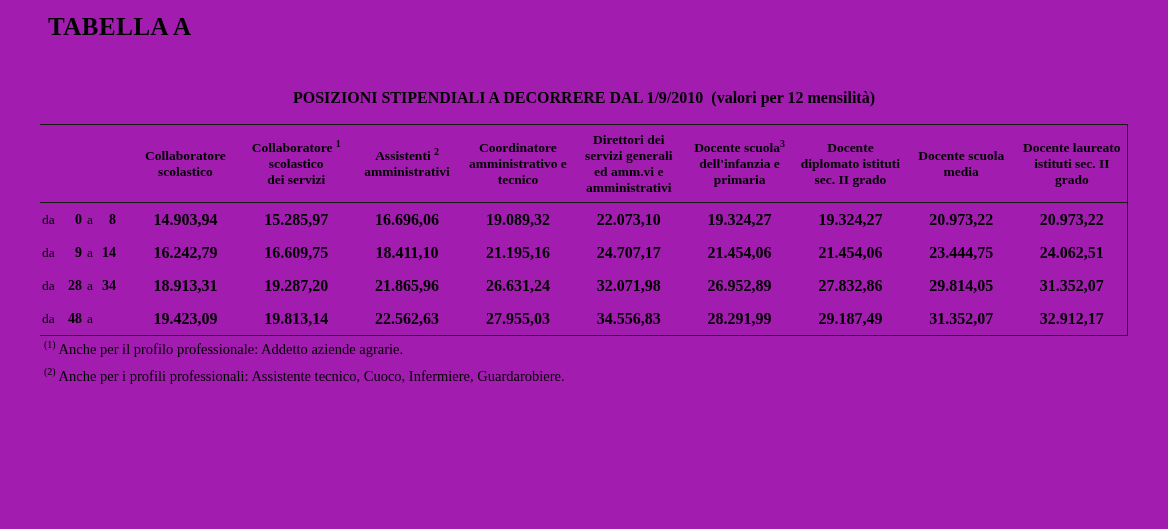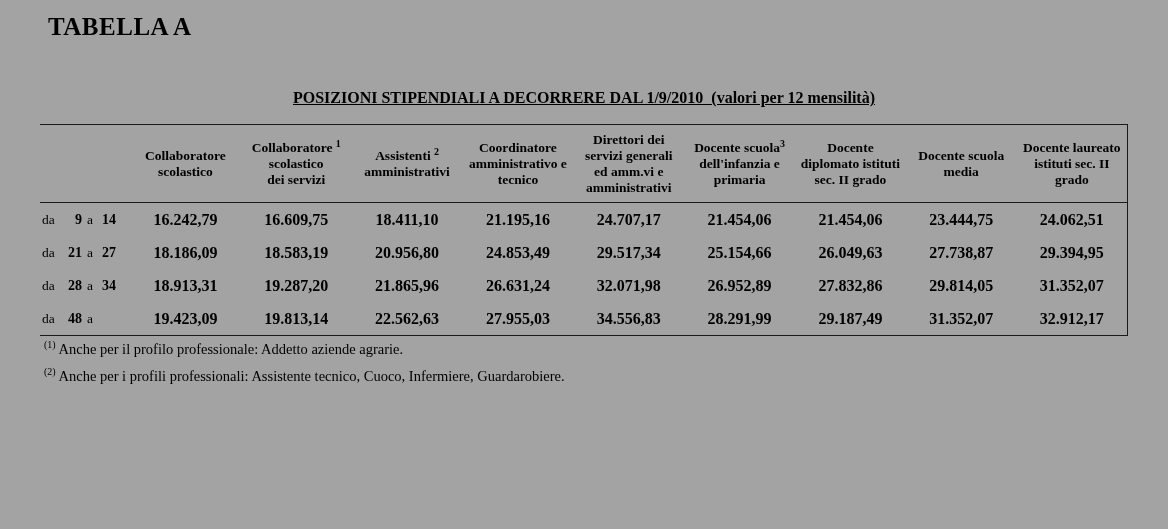--- a/index.html
+++ b/index.html
@@ -6,21 +6,21 @@
     margin: 0;
     padding: 0;
     background: #ffffff;
     color: #000000;
     font-family: "Liberation Serif", "DejaVu Serif", serif;
   }
   .page {
     position: relative;
     width: 1168px;
     height: 529px;
-    background: #a3a3a3;
+    background: #a21caf;
     overflow: hidden;
   }
   .title {
     position: absolute;
     left: 48px;
     top: 13px;
     margin: 0;
     font-size: 25px;
     font-weight: bold;
     letter-spacing: 0.5px;
@@ -31,21 +31,20 @@
     top: 88px;
     width: 1088px;
   }
   .subtitle {
     text-align: center;
     font-weight: bold;
     font-size: 16px;
     line-height: 20px;
     margin: 0 0 16px 0;
     white-space: pre;
-    text-decoration: underline;
   }
   table.salary {
     width: 1088px;
     border-collapse: collapse;
     table-layout: fixed;
     border-top: 1px solid #1a1a1a;
     border-bottom: 1px solid #1a1a1a;
     border-right: 1px solid #1a1a1a;
   }
   table.salary thead th {
@@ -143,44 +142,44 @@
             </th>
             <th>
               <div class="hline"><span>Docente laureato</span></div>
               <div class="hline">istituti sec. II</div>
               <div class="hline">grado</div>
             </th>
           </tr>
       </thead>
       <tbody id="table-body">
           <tr>
+            <td class="rowlabel"><span class="w-da">da</span><span class="w-n1">0</span><span class="w-a">a</span><span class="w-n2">8</span></td>
+            <td class="value">14.903,94</td>
+            <td class="value">15.285,97</td>
+            <td class="value">16.696,06</td>
+            <td class="value">19.089,32</td>
+            <td class="value">22.073,10</td>
+            <td class="value">19.324,27</td>
+            <td class="value">19.324,27</td>
+            <td class="value">20.973,22</td>
+            <td class="value">20.973,22</td>
+          </tr>
+          <tr>
             <td class="rowlabel"><span class="w-da">da</span><span class="w-n1">9</span><span class="w-a">a</span><span class="w-n2">14</span></td>
             <td class="value">16.242,79</td>
             <td class="value">16.609,75</td>
             <td class="value">18.411,10</td>
             <td class="value">21.195,16</td>
             <td class="value">24.707,17</td>
             <td class="value">21.454,06</td>
             <td class="value">21.454,06</td>
             <td class="value">23.444,75</td>
             <td class="value">24.062,51</td>
           </tr>
           <tr>
-            <td class="rowlabel"><span class="w-da">da</span><span class="w-n1">21</span><span class="w-a">a</span><span class="w-n2">27</span></td>
-            <td class="value">18.186,09</td>
-            <td class="value">18.583,19</td>
-            <td class="value">20.956,80</td>
-            <td class="value">24.853,49</td>
-            <td class="value">29.517,34</td>
-            <td class="value">25.154,66</td>
-            <td class="value">26.049,63</td>
-            <td class="value">27.738,87</td>
-            <td class="value">29.394,95</td>
-          </tr>
-          <tr>
             <td class="rowlabel"><span class="w-da">da</span><span class="w-n1">28</span><span class="w-a">a</span><span class="w-n2">34</span></td>
             <td class="value">18.913,31</td>
             <td class="value">19.287,20</td>
             <td class="value">21.865,96</td>
             <td class="value">26.631,24</td>
             <td class="value">32.071,98</td>
             <td class="value">26.952,89</td>
             <td class="value">27.832,86</td>
             <td class="value">29.814,05</td>
             <td class="value">31.352,07</td>

